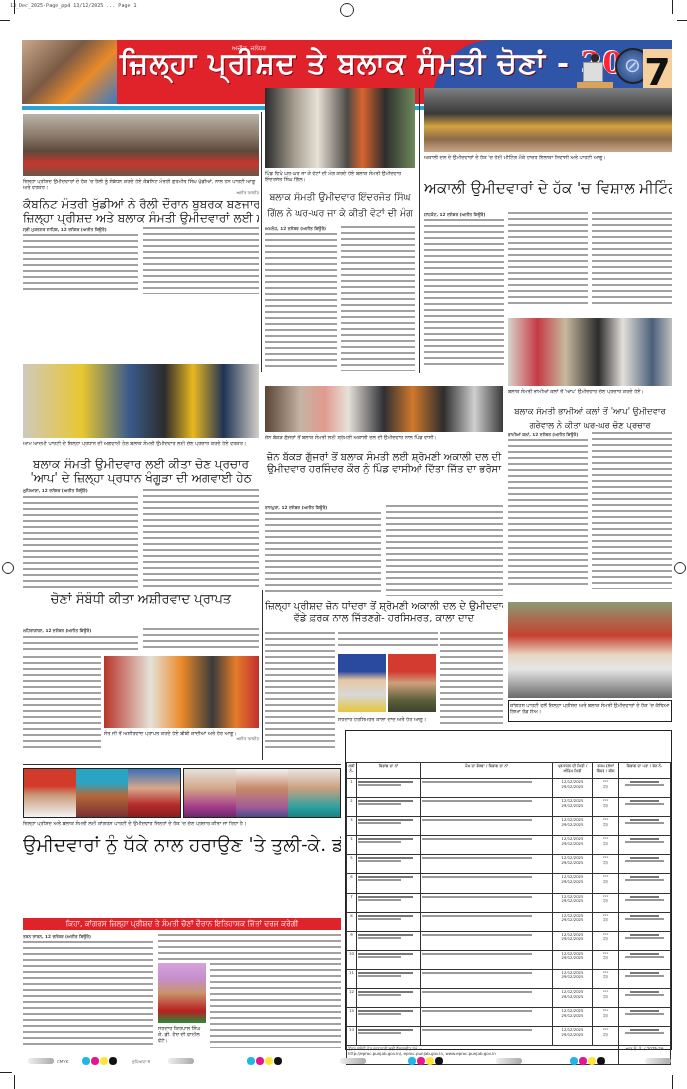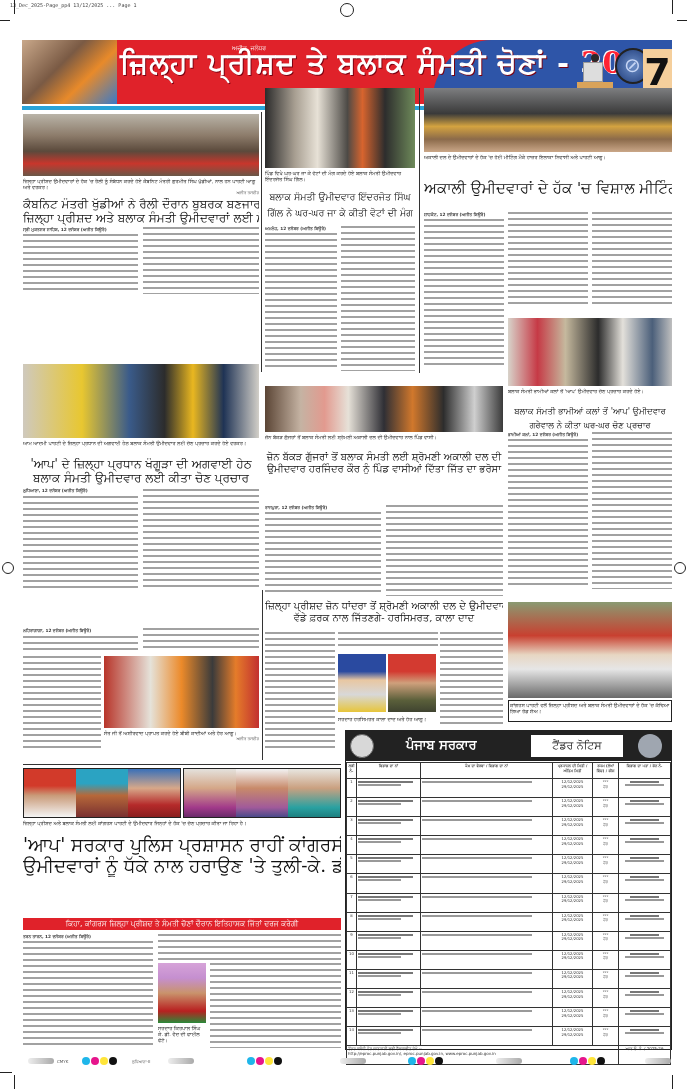--- a/index.html
+++ b/index.html
@@ -103,30 +103,31 @@
 </div>
 <div class="lines" style="left:23px;top:234px;width:115px;height:60px;"></div>
 <div class="lines" style="left:143px;top:227px;width:116px;height:67px;"></div>
 <div class="vrule" style="left:261px;top:112px;height:260px;"></div>
 
 <div class="img ph-aap" style="left:23px;top:364px;width:236px;height:74px;"></div>
 <div class="caption" style="left:23px;top:440px;width:236px;height:14px;">
   <span>ਆਮ ਆਦਮੀ ਪਾਰਟੀ ਦੇ ਜ਼ਿਲ੍ਹਾ ਪ੍ਰਧਾਨ ਦੀ ਅਗਵਾਈ ਹੇਠ ਬਲਾਕ ਸੰਮਤੀ ਉਮੀਦਵਾਰ ਲਈ ਚੋਣ ਪ੍ਰਚਾਰ ਕਰਦੇ ਹੋਏ ਵਰਕਰ।</span>
 </div>
 <div class="head" style="left:23px;top:458px;width:236px;font-size:12px;">
-  <div>'ਆਪ' ਦੇ ਜ਼ਿਲ੍ਹਾ ਪ੍ਰਧਾਨ ਖੰਗੂੜਾ ਦੀ ਅਗਵਾਈ ਹੇਠ</div>
-    <div>ਬਲਾਕ ਸੰਮਤੀ ਉਮੀਦਵਾਰ ਲਈ ਕੀਤਾ ਚੋਣ ਪ੍ਰਚਾਰ</div>
+  <div>ਬਲਾਕ ਸੰਮਤੀ ਉਮੀਦਵਾਰ ਲਈ ਕੀਤਾ ਚੋਣ ਪ੍ਰਚਾਰ</div>
+    <div>'ਆਪ' ਦੇ ਜ਼ਿਲ੍ਹਾ ਪ੍ਰਧਾਨ ਖੰਗੂੜਾ ਦੀ ਅਗਵਾਈ ਹੇਠ</div>
 </div>
 <div class="body" style="left:23px;top:488px;width:236px;height:8px;">
   <p style="font-weight:bold;">ਲੁਧਿਆਣਾ, 12 ਦਸੰਬਰ (ਅਜੀਤ ਬਿਊਰੋ)</p>
 </div>
 <div class="lines" style="left:23px;top:496px;width:115px;height:92px;"></div>
 <div class="lines" style="left:143px;top:489px;width:116px;height:99px;"></div>
 
 <div class="head" style="left:23px;top:592px;width:236px;font-size:13px;">
+    <div>ਚੋਣਾਂ ਸੰਬੰਧੀ ਕੀਤਾ ਅਸ਼ੀਰਵਾਦ ਪ੍ਰਾਪਤ</div>
 </div>
 <div class="body" style="left:23px;top:628px;width:236px;height:8px;">
   <p style="font-weight:bold;">ਲਹਿਰਾਗਾਗਾ, 12 ਦਸੰਬਰ (ਅਜੀਤ ਬਿਊਰੋ)</p>
 </div>
 <div class="lines" style="left:23px;top:636px;width:115px;height:18px;"></div>
 <div class="lines" style="left:143px;top:628px;width:116px;height:24px;"></div>
 <div class="lines" style="left:23px;top:656px;width:78px;height:95px;"></div>
 <div class="img ph-temple" style="left:104px;top:656px;width:155px;height:72px;"></div>
 <div class="caption" style="left:104px;top:730px;width:155px;height:20px;">
   <span>ਸੰਤ ਜੀ ਤੋਂ ਅਸ਼ੀਰਵਾਦ ਪ੍ਰਾਪਤ ਕਰਦੇ ਹੋਏ ਬੀਬੀ ਕਾਦੀਆਂ ਅਤੇ ਹੋਰ ਆਗੂ।</span><span class="credit">ਅਜੀਤ ਤਸਵੀਰ</span>
@@ -215,42 +216,35 @@
 </div>
 <div class="img" style="left:183px;top:768px;width:158px;height:50px;border:1px solid #222;display:flex;">
   <div style="flex:1;background:linear-gradient(180deg,#e4e1dc 0,#d4a788 40%,#a23a8a 80%,#6a2a6a 100%);"></div>
   <div style="flex:1;background:linear-gradient(180deg,#f2f2f2 0,#c88a6a 40%,#a15a9a 80%,#4a4a8a 100%);"></div>
   <div style="flex:1;background:linear-gradient(180deg,#e8e6e0 0,#caa080 40%,#2aa1a1 80%,#1d8080 100%);"></div>
 </div>
 <div class="caption" style="left:23px;top:820px;width:318px;height:12px;">
   <span>ਜ਼ਿਲ੍ਹਾ ਪ੍ਰੀਸ਼ਦ ਅਤੇ ਬਲਾਕ ਸੰਮਤੀ ਲਈ ਕਾਂਗਰਸ ਪਾਰਟੀ ਦੇ ਉਮੀਦਵਾਰ ਜਿਨ੍ਹਾਂ ਦੇ ਹੱਕ 'ਚ ਚੋਣ ਪ੍ਰਚਾਰ ਕੀਤਾ ਜਾ ਰਿਹਾ ਹੈ।</span>
 </div>
 <div class="head" style="left:23px;top:834px;width:318px;font-size:18.5px;">
-  <div>'ਆਪ' ਸਰਕਾਰ ਪੁਲਿਸ ਪ੍ਰਸ਼ਾਸਨ ਰਾਹੀਂ ਕਾਂਗਰਸੀ</div>
     <div>ਉਮੀਦਵਾਰਾਂ ਨੂੰ ਧੱਕੇ ਨਾਲ ਹਰਾਉਣ 'ਤੇ ਤੁਲੀ-ਕੇ. ਡੀ. ਵੈਦ</div>
 </div>
 <div class="banner" style="left:23px;top:918px;width:318px;height:12px;font-size:7.5px;line-height:12px;">ਕਿਹਾ, ਕਾਂਗਰਸ ਜ਼ਿਲ੍ਹਾ ਪ੍ਰੀਸ਼ਦ ਤੇ ਸੰਮਤੀ ਚੋਣਾਂ ਦੌਰਾਨ ਇਤਿਹਾਸਕ ਜਿੱਤਾਂ ਦਰਜ ਕਰੇਗੀ</div>
 <div class="body" style="left:23px;top:934px;width:130px;height:8px;">
   <p style="font-weight:bold;">ਤਰਨ ਤਾਰਨ, 12 ਦਸੰਬਰ (ਅਜੀਤ ਬਿਊਰੋ)</p>
 </div>
 <div class="lines" style="left:23px;top:941px;width:130px;height:107px;"></div>
 <div class="img" style="left:158px;top:963px;width:48px;height:60px;background:linear-gradient(180deg,#d6a3d8 0,#c58fd0 25%,#c9936c 50%,#b82020 80%,#2a8a3a 100%);"></div>
 <div class="caption" style="left:158px;top:1025px;width:48px;height:22px;">
   <span>ਸਰਦਾਰ ਕਿਰਪਾਲ ਸਿੰਘ ਕੇ. ਡੀ. ਵੈਦ ਦੀ ਫਾਈਲ ਫੋਟੋ।</span>
 </div>
 <div class="lines" style="left:158px;top:934px;width:183px;height:26px;"></div>
 <div class="lines" style="left:210px;top:963px;width:131px;height:85px;"></div>
 
 <div class="abs tender">
-  <div class="hdr">
-    <div class="logo-l"></div>
-    <div class="gov">ਪੰਜਾਬ ਸਰਕਾਰ</div>
-    <div class="notice">ਟੈਂਡਰ ਨੋਟਿਸ</div>
-    <div class="logo-r"></div>
-  </div>
   <table>
     <colgroup>
         <col style="width:10px">
         <col style="width:64px">
         <col style="width:132px">
         <col style="width:40px">
         <col style="width:26px">
         <col>
       </colgroup>
     <thead>

